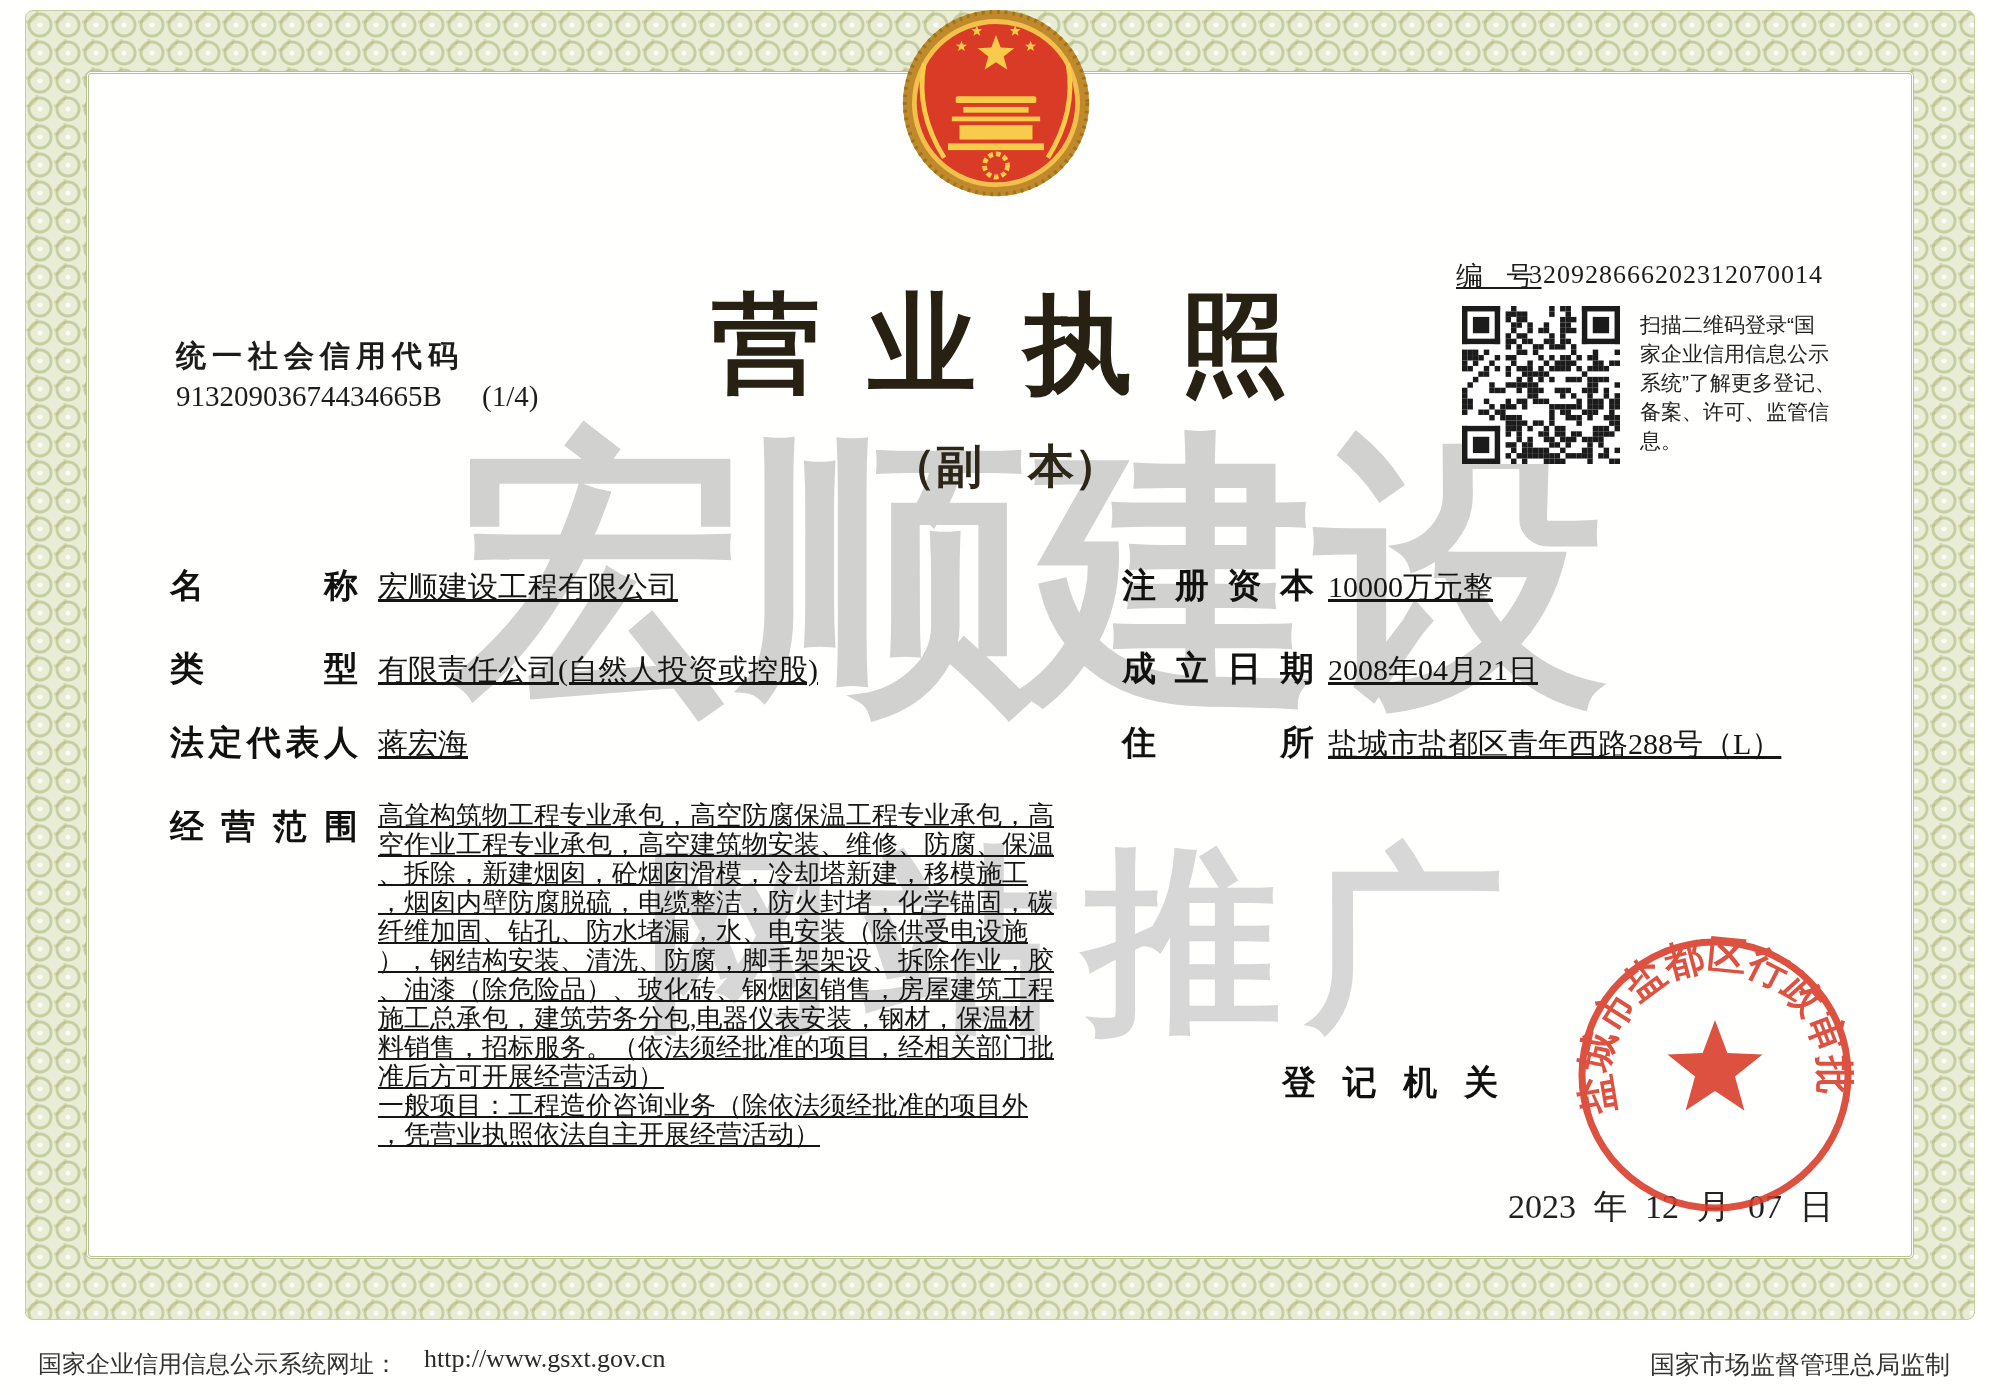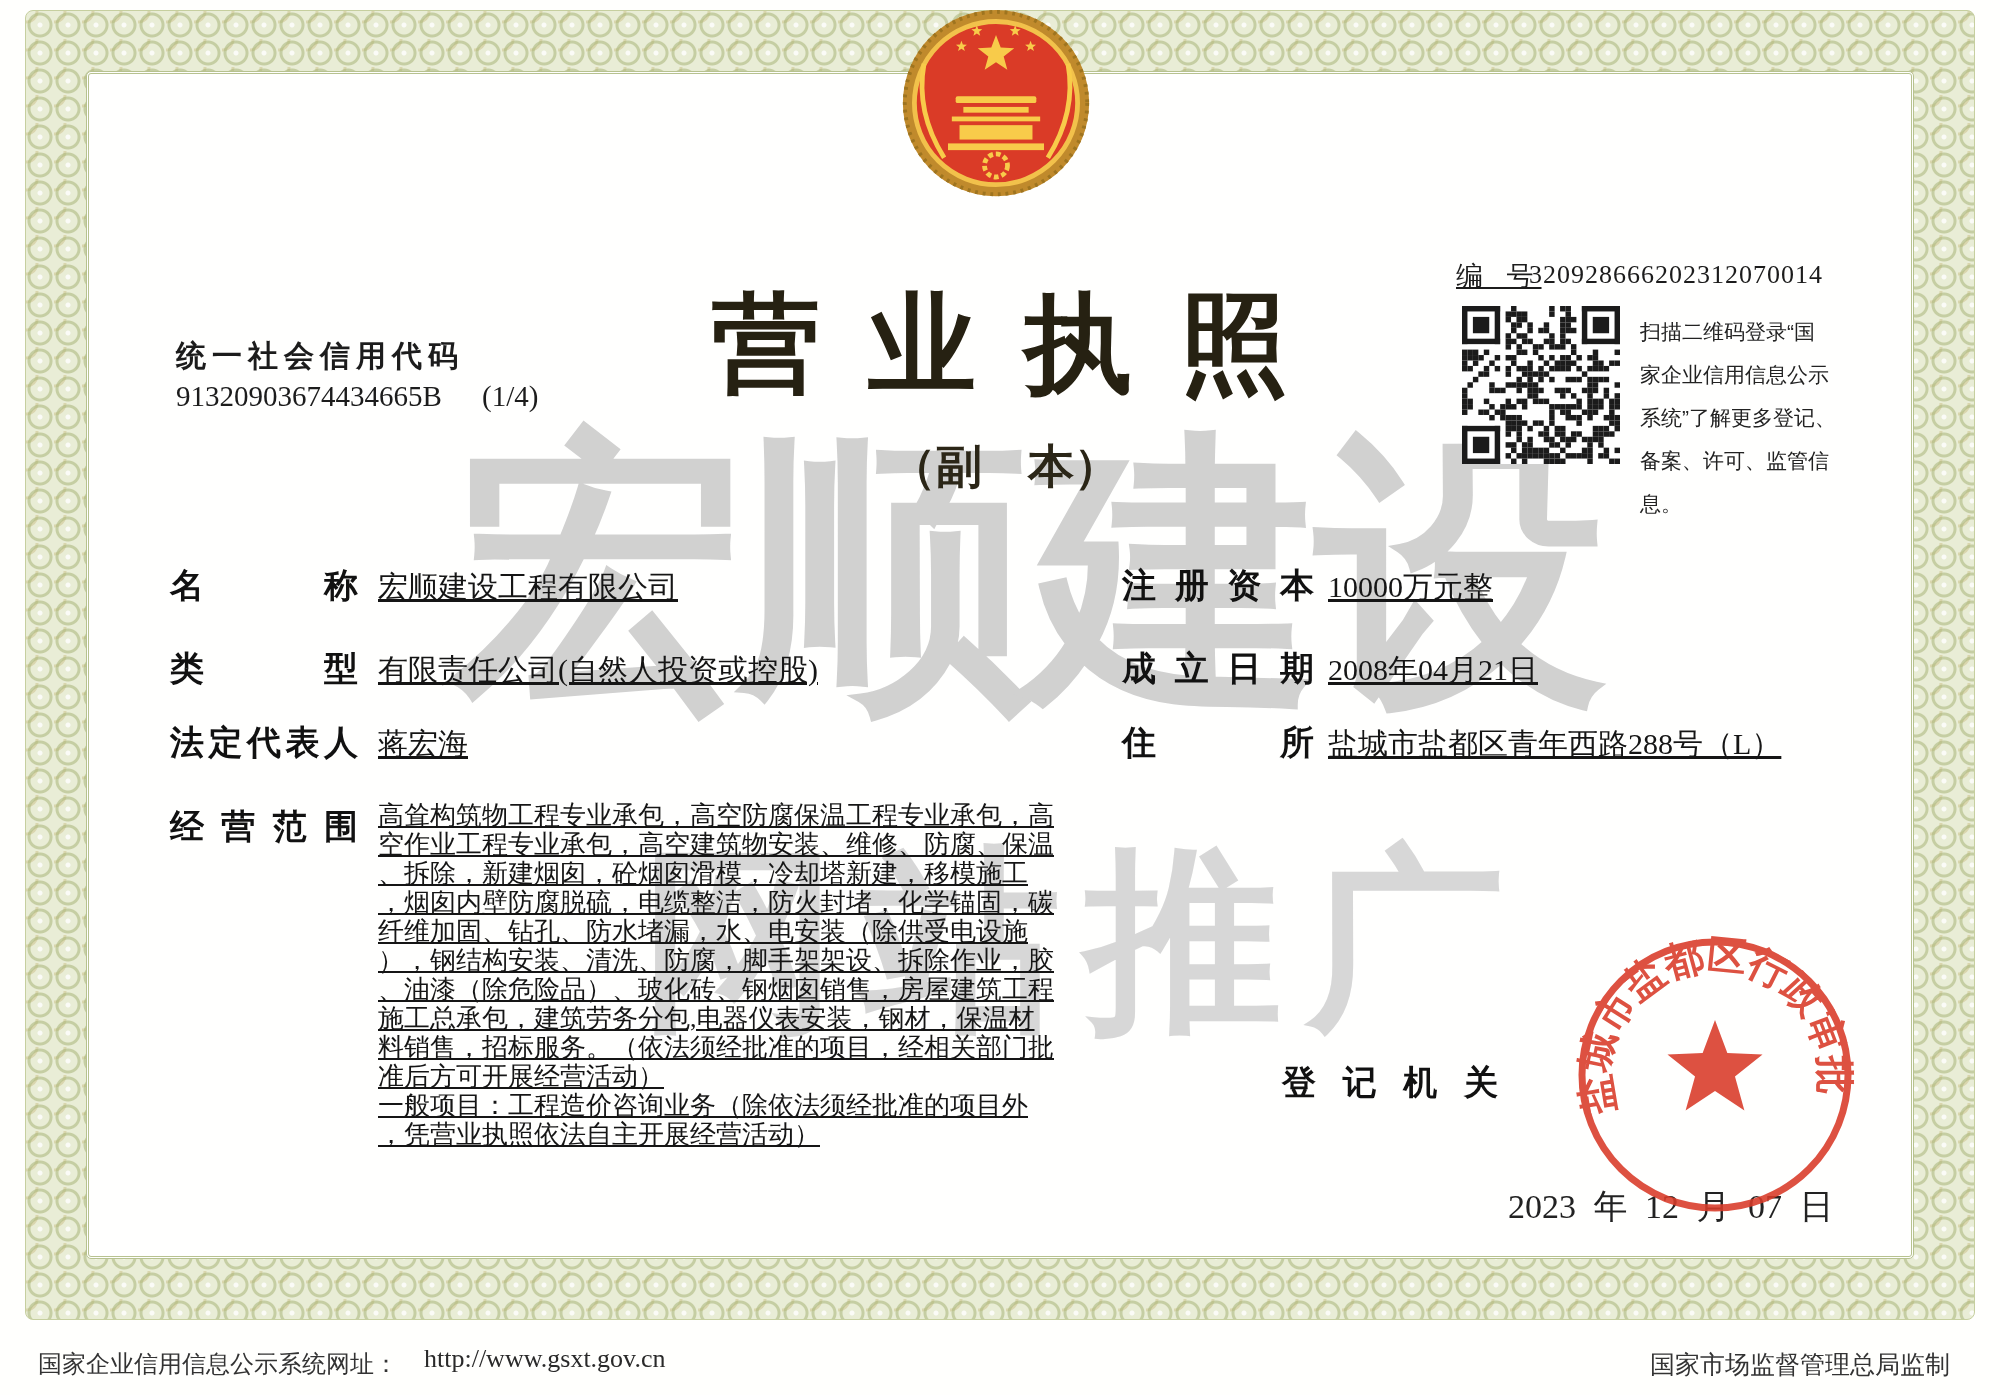--- a/index.html
+++ b/index.html
@@ -26,21 +26,21 @@
   .title{left:712px;top:288px;font-size:108px;line-height:1.05;font-weight:900;letter-spacing:48px;
          color:#262112;font-family:"Liberation Serif",serif;white-space:nowrap;}
   .subtitle{left:715px;top:436px;width:580px;text-align:center;font-size:46px;font-weight:700;
             color:#2b2617;font-family:"Liberation Serif",serif;}
   .cc-label{left:176px;top:336px;font-size:30px;letter-spacing:6px;}
   .cc-value{left:176px;top:380px;font-size:29px;}
   .cc-page{left:482px;top:380px;font-size:29px;}
   .serial-label{left:1456px;top:258px;font-size:27px;letter-spacing:8px;font-weight:500;text-decoration:underline;}
   .serial-num{left:1529px;top:260px;font-size:26px;letter-spacing:1px;}
   .qr{left:1462px;top:306px;width:158px;height:158px;}
-  .qr-caption{left:1640px;top:310px;width:210px;font-size:21px;line-height:43px;color:#222;}
+  .qr-caption{left:1640px;top:310px;width:210px;font-size:21px;line-height:29px;color:#222;}
   .flabel{font-size:34px;color:#111;}
   .fvalue{font-size:30px;color:#151515;text-decoration:underline;}
   .lab-l{left:170px;width:188px;}
   .lab-r{left:1122px;width:192px;}
   .val-l{left:378px;}
   .val-r{left:1328px;}
   .scope-val{left:378px;top:801px;width:700px;font-size:26px;line-height:29px;}
   .reg-label{left:1282px;top:1060px;width:216px;font-size:34px;}
   .reg-date{left:1508px;top:1184px;font-size:34px;word-spacing:9px;color:#222;}
   .seal{left:1568px;top:928px;width:294px;height:294px;z-index:3;opacity:.88;}

